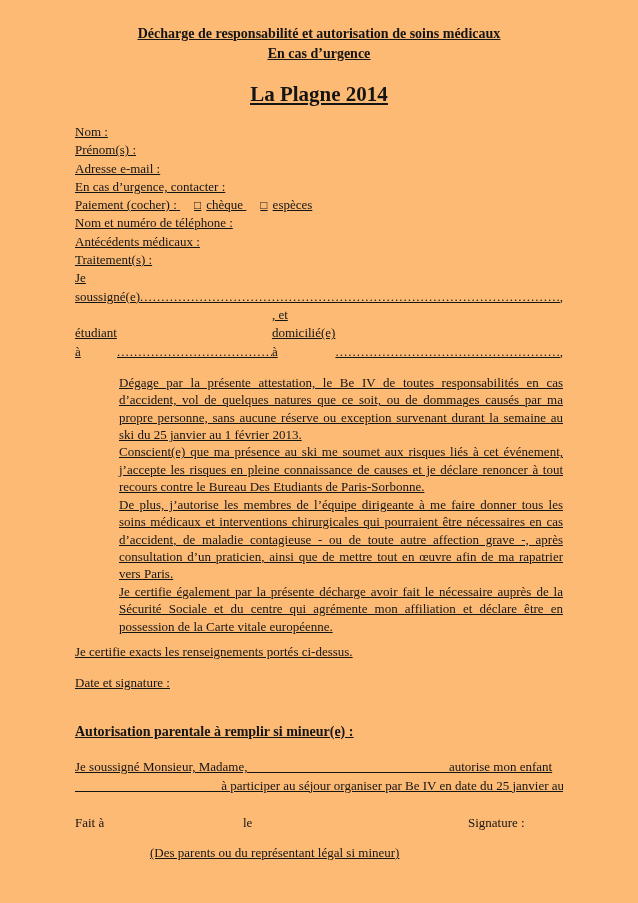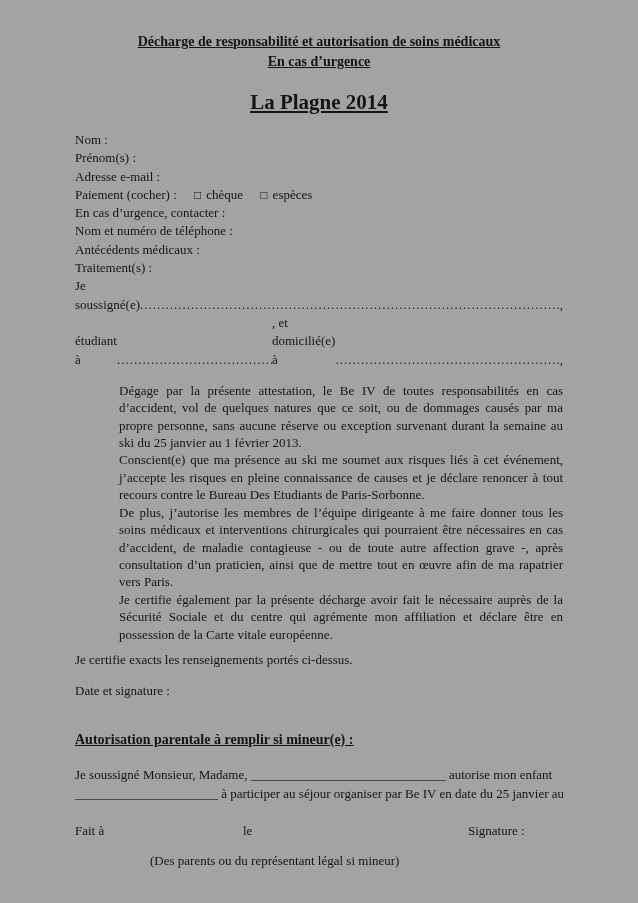--- a/index.html
+++ b/index.html
@@ -1,26 +1,27 @@
 <!DOCTYPE html>
 <html><head>
 <meta charset="utf-8">
 <style>
   html, body { margin: 0; padding: 0; background: #ffffff; }
   .page {
     position: relative;
     width: 638px;
     height: 903px;
     box-sizing: border-box;
-    background: #a3a3a3;
+    background: #fdba74;
     color: #151515;
     font-family: "Liberation Serif", serif;
     font-size: 13px;
-    padding: 32px 75px 0 75px;
+    padding: 24px 75px 0 75px;
     overflow: hidden;
+    text-decoration: underline;
   }
   .doc-title {
     text-align: center;
     font-weight: bold;
     font-size: 14px;
     line-height: 20px;
     text-decoration: underline;
   }
   .event-title {
     text-align: center;
@@ -68,26 +69,26 @@
 <div class="page">
 
   <div class="doc-title">Décharge de responsabilité et autorisation de soins médicaux</div>
   <div class="doc-title">En cas d’urgence</div>
   <div class="event-title">La Plagne 2014</div>
 
   <div class="fields">
     <div class="line">Nom :</div>
     <div class="line">Prénom(s) :</div>
     <div class="line">Adresse e-mail :</div>
+    <div class="line">En cas d’urgence, contacter :</div>
     <div class="line">
       <span>Paiement (cocher) :</span>
       <span class="payment-opt"><span class="cb">□</span><span>chèque</span></span>
       <span class="payment-opt"><span class="cb">□</span><span>espèces</span></span>
     </div>
-    <div class="line">En cas d’urgence, contacter :</div>
     <div class="line">Nom et numéro de téléphone :</div>
     <div class="line">Antécédents médicaux :</div>
     <div class="line">Traitement(s) :</div>
   </div>
 
   <div class="decl">
     <div class="line">Je</div>
     <div class="line flexline">
       <span>soussigné(e) </span>
       <span class="dots grow">........................................................................................................................................................................................................</span>

